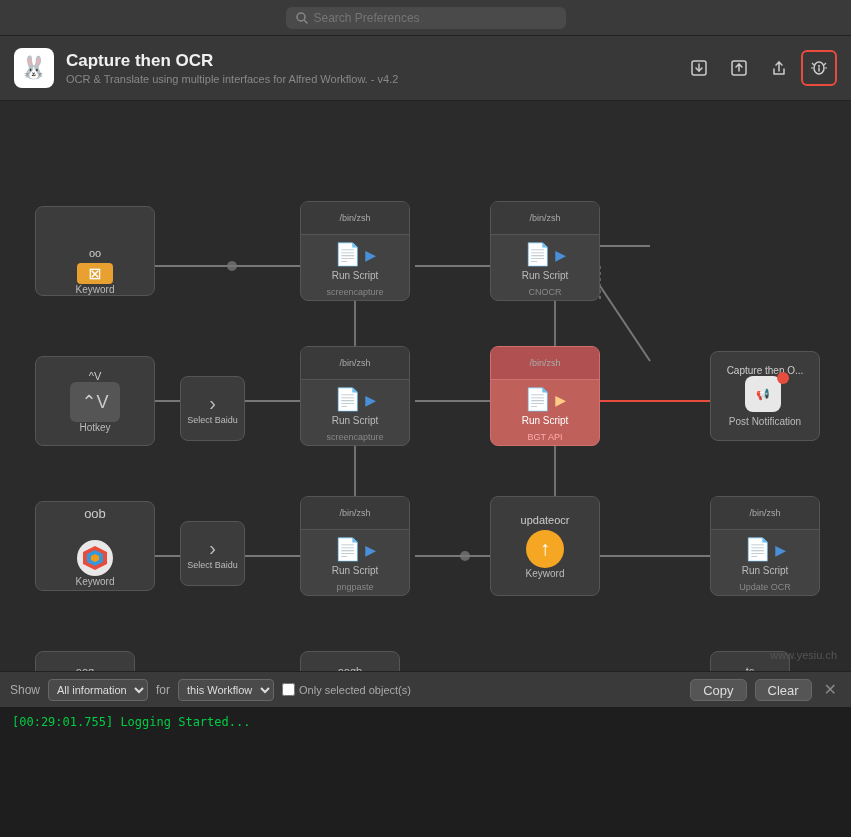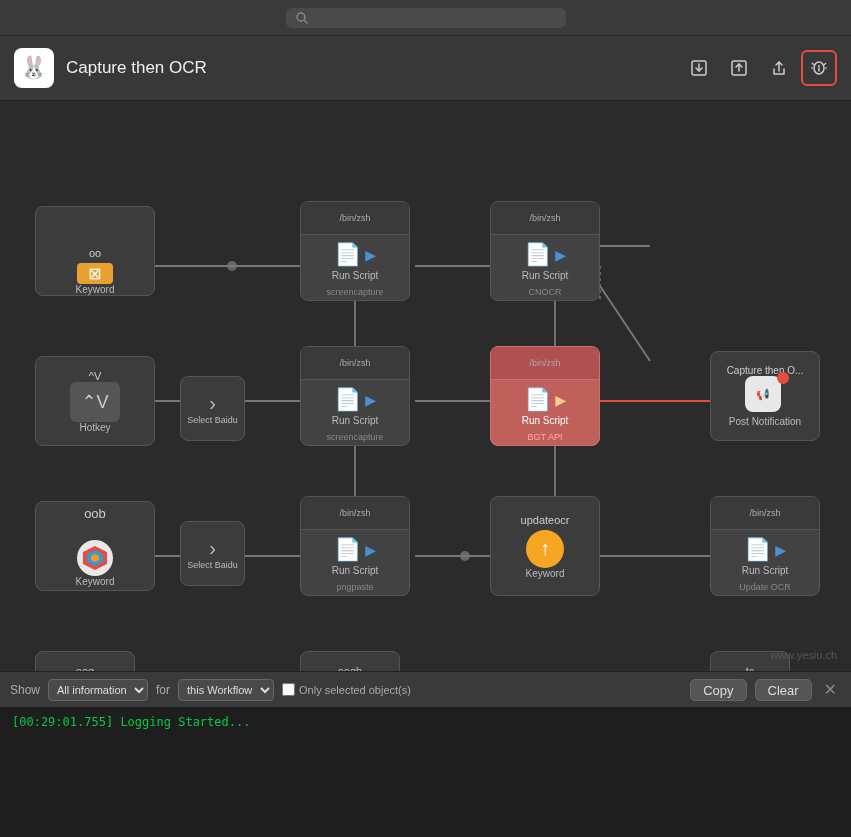--- a/index.html
+++ b/index.html
@@ -57,21 +57,21 @@
       border-radius: 8px;
       display: flex;
       align-items: center;
       justify-content: center;
       font-size: 22px;
       flex-shrink: 0;
     }
     .header-text { flex: 1; }
     .header-title {
       font-size: 17px;
-      font-weight: 400;
+      font-weight: 700;
       color: #f0f0f0;
     }
     .header-subtitle {
       font-size: 11px;
       color: #888;
       margin-top: 2px;
     }
     .header-actions {
       display: flex;
       align-items: center;
@@ -267,29 +267,31 @@
   </style>
 </head>
 <body>
 
 <div class="search-bar">
   <div class="search-input-wrap">
     <svg class="search-icon-svg" width="12" height="12" viewBox="0 0 12 12" fill="none">
       <circle cx="5" cy="5" r="4" stroke="#888" stroke-width="1.5"></circle>
       <line x1="8.5" y1="8.5" x2="11" y2="11" stroke="#888" stroke-width="1.5" stroke-linecap="round"></line>
     </svg>
+    <input type="text" placeholder="Search Preferences" style="">
   </div>
 </div>
 
 <div class="header">
   <div class="header-logo">
     <span>🐰</span>
   </div>
   <div class="header-text">
     <div class="header-title">Capture then OCR</div>
+    <div class="header-subtitle">OCR &amp; Translate using multiple interfaces for Alfred Workflow. - v4.2</div>
   </div>
   <div class="header-actions">
     <button class="header-btn" title="Import">
       <svg width="18" height="18" viewBox="0 0 18 18" fill="none">
         <rect x="2" y="2" width="14" height="14" rx="2" stroke="#ccc" stroke-width="1.5" fill="none"></rect>
         <line x1="9" y1="5" x2="9" y2="12" stroke="#ccc" stroke-width="1.5" stroke-linecap="round"></line>
         <polyline points="6,9 9,12 12,9" stroke="#ccc" stroke-width="1.5" fill="none" stroke-linecap="round" stroke-linejoin="round"></polyline>
       </svg>
     </button>
     <button class="header-btn" title="Export">

